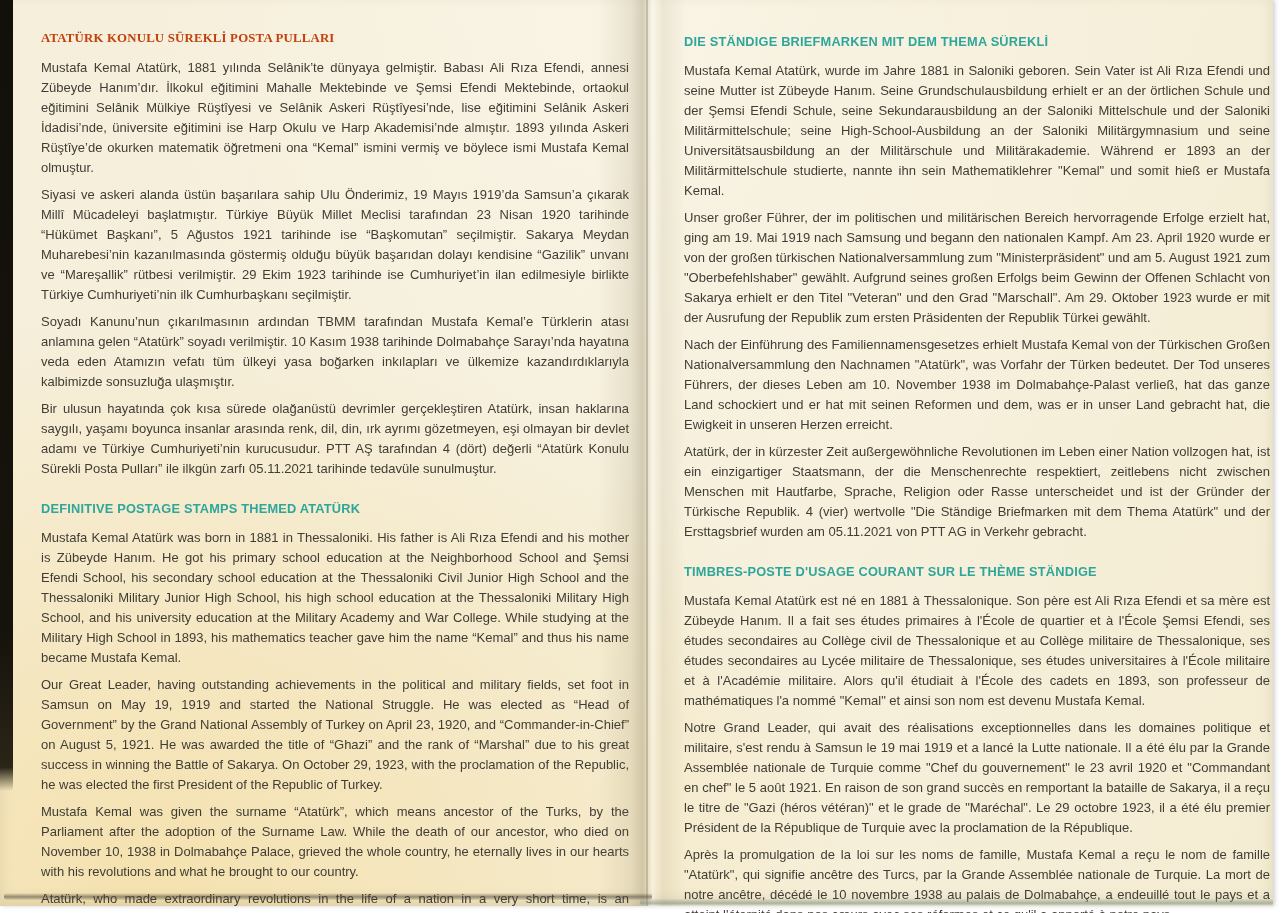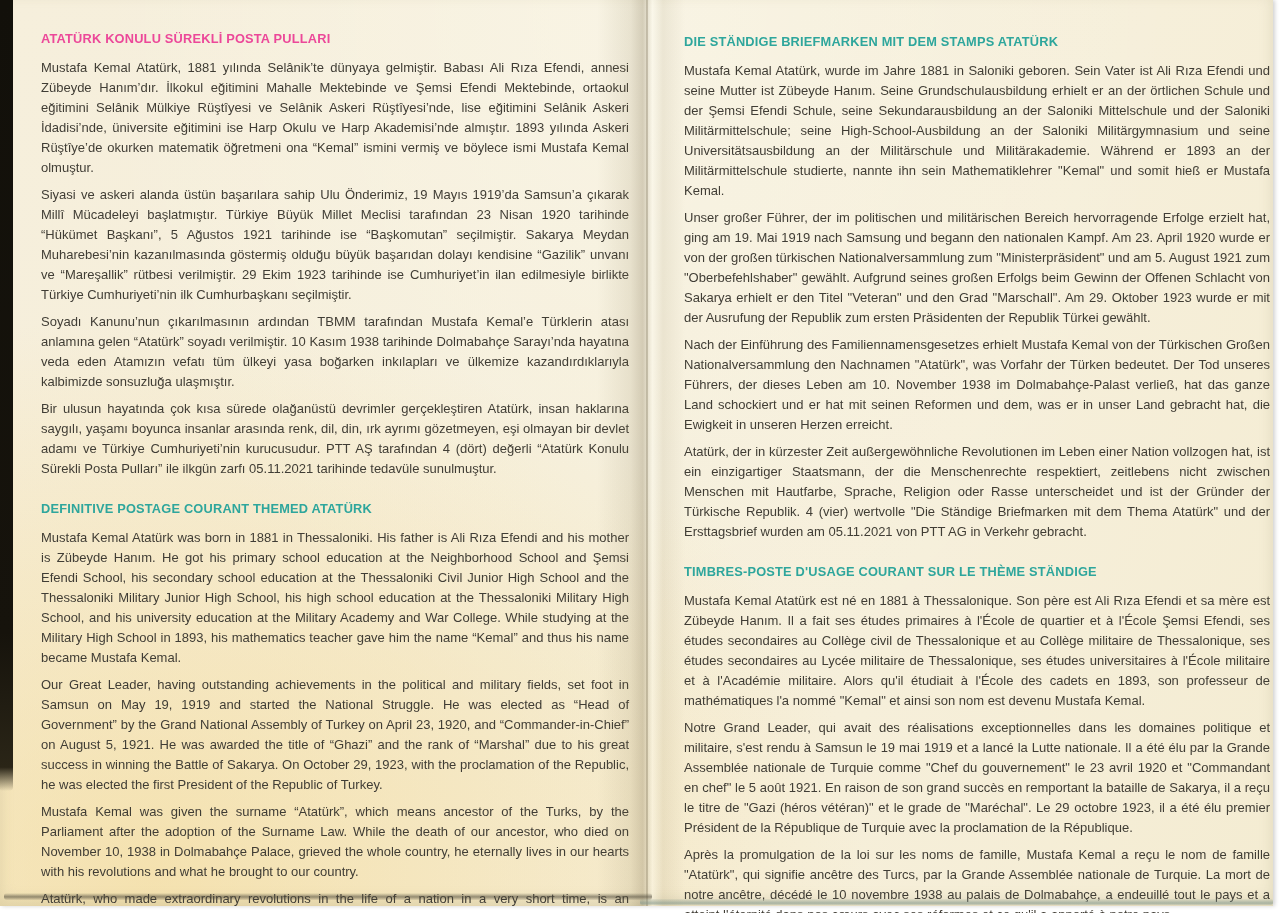--- a/index.html
+++ b/index.html
@@ -69,38 +69,38 @@
   .section-lower{margin-top:21px;}
 </style>
 </head>
 <body>
 
 <div class="paper"></div>
 <div class="edge-left"></div>
 
 <div class="page page-left">
   <section>
-    <h2 class="heading" style="color: #ec4899;">ATATÜRK KONULU SÜREKLİ POSTA PULLARI</h2>
+    <h2 class="heading" style="color: #c2410c; font-family: Liberation Serif, serif;">ATATÜRK KONULU SÜREKLİ POSTA PULLARI</h2>
     <p>Mustafa Kemal Atatürk, 1881 yılında Selânik’te dünyaya gelmiştir. Babası Ali Rıza Efendi, annesi Zübeyde Hanım’dır. İlkokul eğitimini Mahalle Mektebinde ve Şemsi Efendi Mektebinde, ortaokul eğitimini Selânik Mülkiye Rüştîyesi ve Selânik Askeri Rüştîyesi’nde, lise eğitimini Selânik Askeri İdadisi’nde, üniversite eğitimini ise Harp Okulu ve Harp Akademisi’nde almıştır. 1893 yılında Askeri Rüştîye’de okurken matematik öğretmeni ona “Kemal” ismini vermiş ve böylece ismi Mustafa Kemal olmuştur.</p>
     <p>Siyasi ve askeri alanda üstün başarılara sahip Ulu Önderimiz, 19 Mayıs 1919’da Samsun’a çıkarak Millî Mücadeleyi başlatmıştır. Türkiye Büyük Millet Meclisi tarafından 23 Nisan 1920 tarihinde “Hükümet Başkanı”, 5 Ağustos 1921 tarihinde ise “Başkomutan” seçilmiştir. Sakarya Meydan Muharebesi’nin kazanılmasında göstermiş olduğu büyük başarıdan dolayı kendisine “Gazilik” unvanı ve “Mareşallik” rütbesi verilmiştir. 29 Ekim 1923 tarihinde ise Cumhuriyet’in ilan edilmesiyle birlikte Türkiye Cumhuriyeti’nin ilk Cumhurbaşkanı seçilmiştir.</p>
     <p>Soyadı Kanunu’nun çıkarılmasının ardından TBMM tarafından Mustafa Kemal’e Türklerin atası anlamına gelen “Atatürk” soyadı verilmiştir. 10 Kasım 1938 tarihinde Dolmabahçe Sarayı’nda hayatına veda eden Atamızın vefatı tüm ülkeyi yasa boğarken inkılapları ve ülkemize kazandırdıklarıyla kalbimizde sonsuzluğa ulaşmıştır.</p>
     <p>Bir ulusun hayatında çok kısa sürede olağanüstü devrimler gerçekleştiren Atatürk, insan haklarına saygılı, yaşamı boyunca insanlar arasında renk, dil, din, ırk ayrımı gözetmeyen, eşi olmayan bir devlet adamı ve Türkiye Cumhuriyeti’nin kurucusudur. PTT AŞ tarafından 4 (dört) değerli “Atatürk Konulu Sürekli Posta Pulları” ile ilkgün zarfı 05.11.2021 tarihinde tedavüle sunulmuştur.</p>
   </section>
   <section class="section-lower">
-    <h2 class="heading" style="color: rgb(46, 166, 156);">DEFINITIVE POSTAGE COURANT THEMED ATATÜRK</h2>
+    <h2 class="heading" style="color: rgb(46, 166, 156);">DEFINITIVE POSTAGE STAMPS THEMED ATATÜRK</h2>
     <p>Mustafa Kemal Atatürk was born in 1881 in Thessaloniki. His father is Ali Rıza Efendi and his mother is Zübeyde Hanım. He got his primary school education at the Neighborhood School and Şemsi Efendi School, his secondary school education at the Thessaloniki Civil Junior High School and the Thessaloniki Military Junior High School, his high school education at the Thessaloniki Military High School, and his university education at the Military Academy and War College. While studying at the Military High School in 1893, his mathematics teacher gave him the name “Kemal” and thus his name became Mustafa Kemal.</p>
     <p>Our Great Leader, having outstanding achievements in the political and military fields, set foot in Samsun on May 19, 1919 and started the National Struggle. He was elected as “Head of Government” by the Grand National Assembly of Turkey on April 23, 1920, and “Commander-in-Chief” on August 5, 1921. He was awarded the title of “Ghazi” and the rank of “Marshal” due to his great success in winning the Battle of Sakarya. On October 29, 1923, with the proclamation of the Republic, he was elected the first President of the Republic of Turkey.</p>
     <p>Mustafa Kemal was given the surname “Atatürk”, which means ancestor of the Turks, by the Parliament after the adoption of the Surname Law. While the death of our ancestor, who died on November 10, 1938 in Dolmabahçe Palace, grieved the whole country, he eternally lives in our hearts with his revolutions and what he brought to our country.</p>
     <p>Atatürk, who made extraordinary revolutions in the life of a nation in a very short time, is an unprecedented statesman and the founder of the Republic of Turkey, having respect to human rights, not discriminating between people by color, language, religion and race throughout his life. 4 (four) valuable “Definitive Postage Stamps Themed Atatürk” and the first day cover have been put into circulation on 05.11.2021 by PTT Corp.</p>
   </section>
 </div>
 
 <div class="page page-right">
   <section>
-    <h2 class="heading" style="color: rgb(46, 166, 156);">DIE STÄNDIGE BRIEFMARKEN MIT DEM STAMPS ATATÜRK</h2>
+    <h2 class="heading" style="color: rgb(46, 166, 156);">DIE STÄNDIGE BRIEFMARKEN MIT DEM THEMA SÜREKLİ</h2>
     <p>Mustafa Kemal Atatürk, wurde im Jahre 1881 in Saloniki geboren. Sein Vater ist Ali Rıza Efendi und seine Mutter ist Zübeyde Hanım. Seine Grundschulausbildung erhielt er an der örtlichen Schule und der Şemsi Efendi Schule, seine Sekundarausbildung an der Saloniki Mittelschule und der Saloniki Militärmittelschule; seine High-School-Ausbildung an der Saloniki Militärgymnasium und seine Universitätsausbildung an der Militärschule und Militärakademie. Während er 1893 an der Militärmittelschule studierte, nannte ihn sein Mathematiklehrer "Kemal" und somit hieß er Mustafa Kemal.</p>
     <p>Unser großer Führer, der im politischen und militärischen Bereich hervorragende Erfolge erzielt hat, ging am 19. Mai 1919 nach Samsung und begann den nationalen Kampf. Am 23. April 1920 wurde er von der großen türkischen Nationalversammlung zum "Ministerpräsident" und am 5. August 1921 zum "Oberbefehlshaber" gewählt. Aufgrund seines großen Erfolgs beim Gewinn der Offenen Schlacht von Sakarya erhielt er den Titel "Veteran" und den Grad "Marschall". Am 29. Oktober 1923 wurde er mit der Ausrufung der Republik zum ersten Präsidenten der Republik Türkei gewählt.</p>
     <p>Nach der Einführung des Familiennamensgesetzes erhielt Mustafa Kemal von der Türkischen Großen Nationalversammlung den Nachnamen "Atatürk", was Vorfahr der Türken bedeutet. Der Tod unseres Führers, der dieses Leben am 10. November 1938 im Dolmabahçe-Palast verließ, hat das ganze Land schockiert und er hat mit seinen Reformen und dem, was er in unser Land gebracht hat, die Ewigkeit in unseren Herzen erreicht.</p>
     <p>Atatürk, der in kürzester Zeit außergewöhnliche Revolutionen im Leben einer Nation vollzogen hat, ist ein einzigartiger Staatsmann, der die Menschenrechte respektiert, zeitlebens nicht zwischen Menschen mit Hautfarbe, Sprache, Religion oder Rasse unterscheidet und ist der Gründer der Türkische Republik. 4 (vier) wertvolle "Die Ständige Briefmarken mit dem Thema Atatürk" und der Ersttagsbrief wurden am 05.11.2021 von PTT AG in Verkehr gebracht.</p>
   </section>
   <section class="section-lower">
     <h2 class="heading" style="color: rgb(46, 166, 156);">TIMBRES-POSTE D'USAGE COURANT SUR LE THÈME STÄNDIGE</h2>
     <p>Mustafa Kemal Atatürk est né en 1881 à Thessalonique. Son père est Ali Rıza Efendi et sa mère est Zübeyde Hanım. Il a fait ses études primaires à l'École de quartier et à l'École Şemsi Efendi, ses études secondaires au Collège civil de Thessalonique et au Collège militaire de Thessalonique, ses études secondaires au Lycée militaire de Thessalonique, ses études universitaires à l'École militaire et à l'Académie militaire. Alors qu'il étudiait à l'École des cadets en 1893, son professeur de mathématiques l'a nommé "Kemal" et ainsi son nom est devenu Mustafa Kemal.</p>
     <p>Notre Grand Leader, qui avait des réalisations exceptionnelles dans les domaines politique et militaire, s'est rendu à Samsun le 19 mai 1919 et a lancé la Lutte nationale. Il a été élu par la Grande Assemblée nationale de Turquie comme "Chef du gouvernement" le 23 avril 1920 et "Commandant en chef" le 5 août 1921. En raison de son grand succès en remportant la bataille de Sakarya, il a reçu le titre de "Gazi (héros vétéran)" et le grade de "Maréchal". Le 29 octobre 1923, il a été élu premier Président de la République de Turquie avec la proclamation de la République.</p>
     <p>Après la promulgation de la loi sur les noms de famille, Mustafa Kemal a reçu le nom de famille "Atatürk", qui signifie ancêtre des Turcs, par la Grande Assemblée nationale de Turquie. La mort de notre ancêtre, décédé le 10 novembre 1938 au palais de Dolmabahçe, a endeuillé tout le pays et a atteint l'éternité dans nos cœurs avec ses réformes et ce qu'il a apporté à notre pays.</p>

